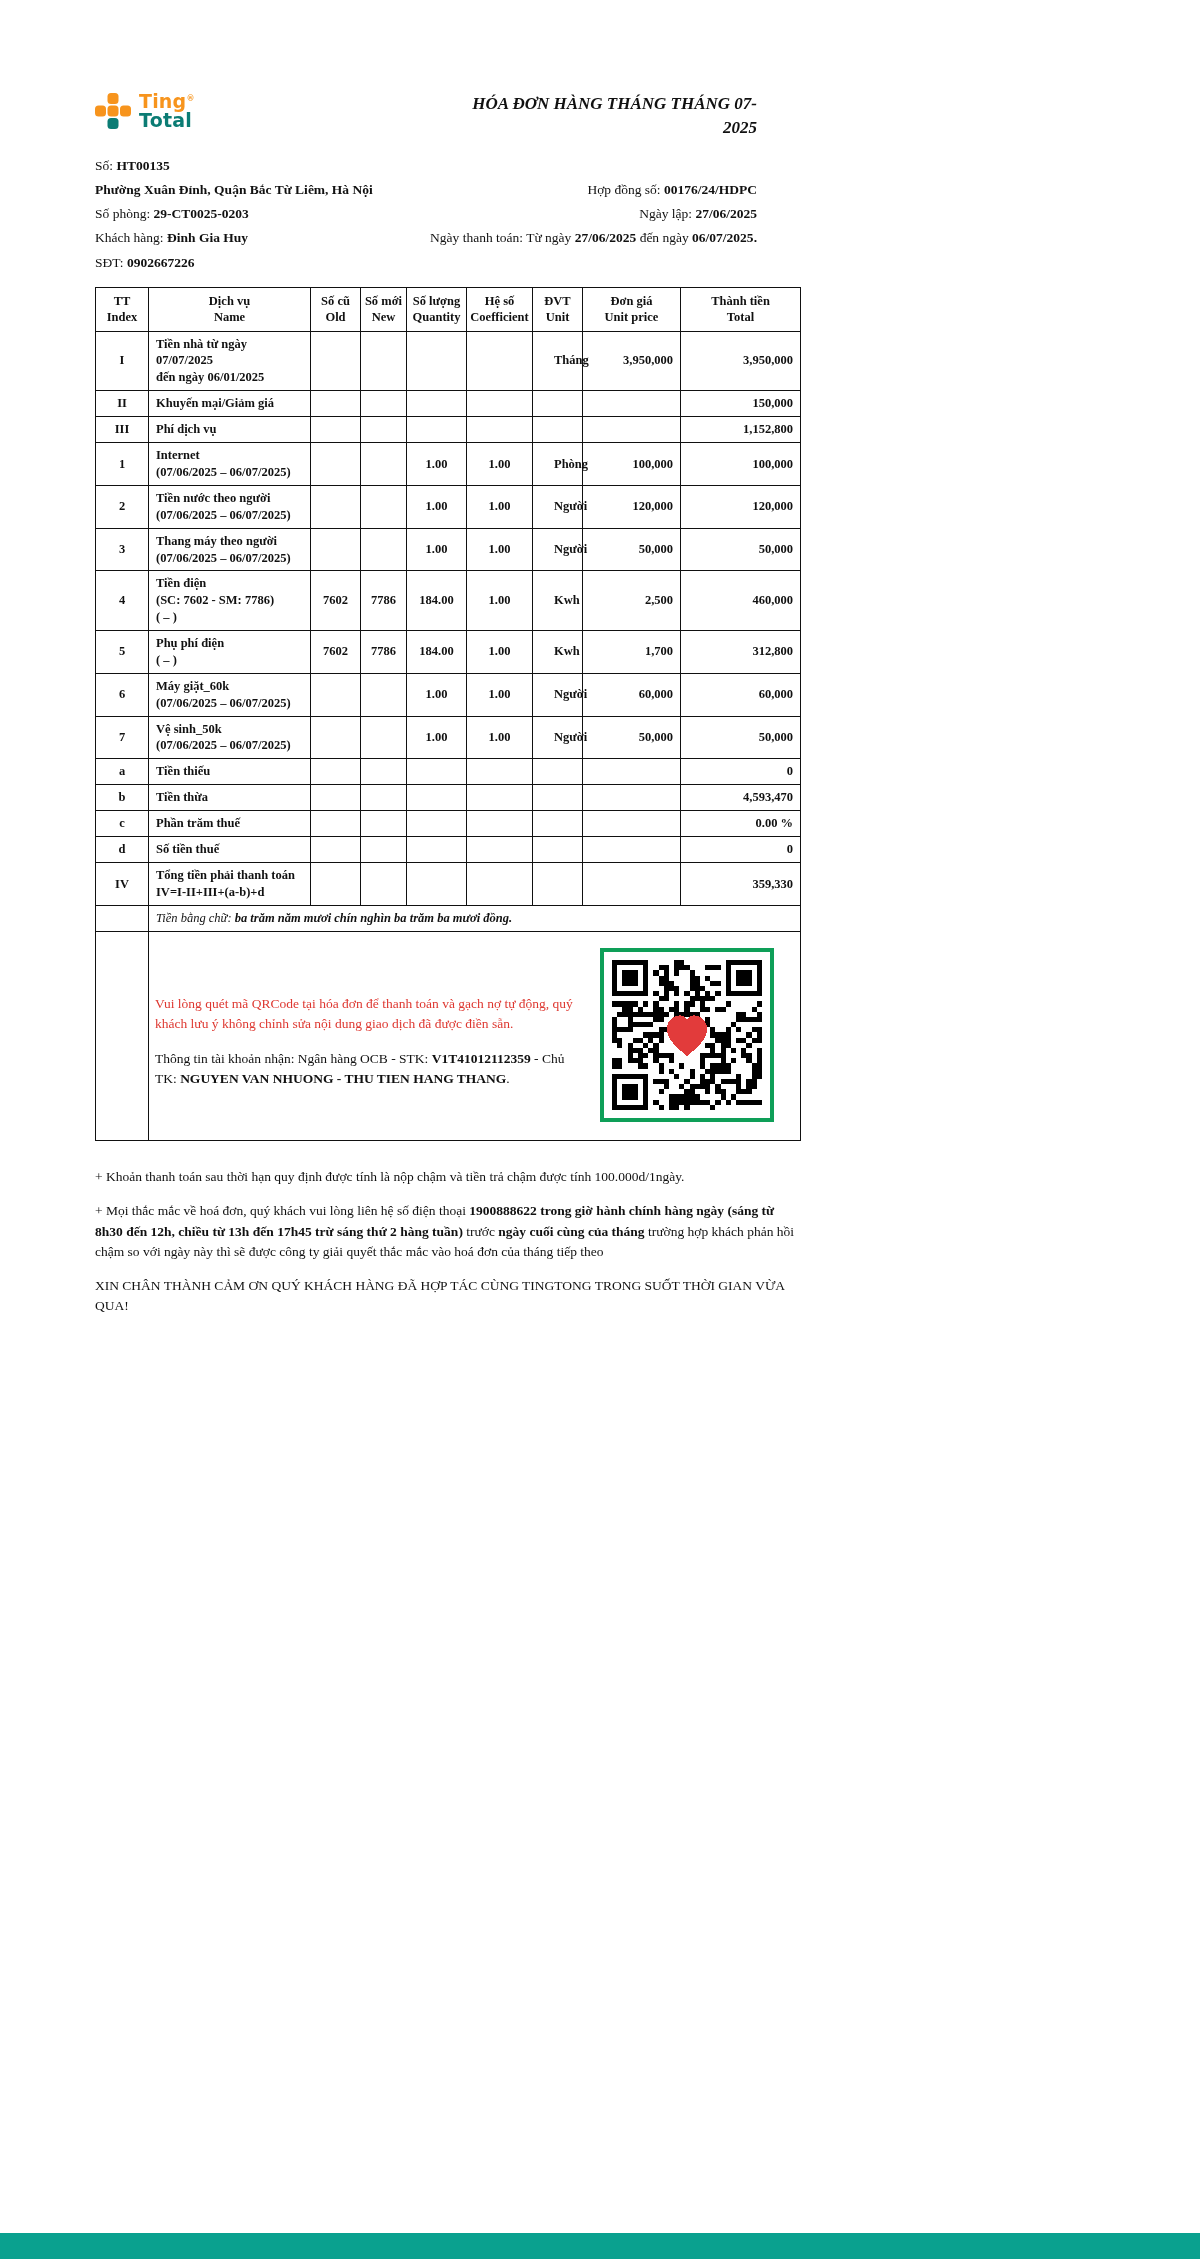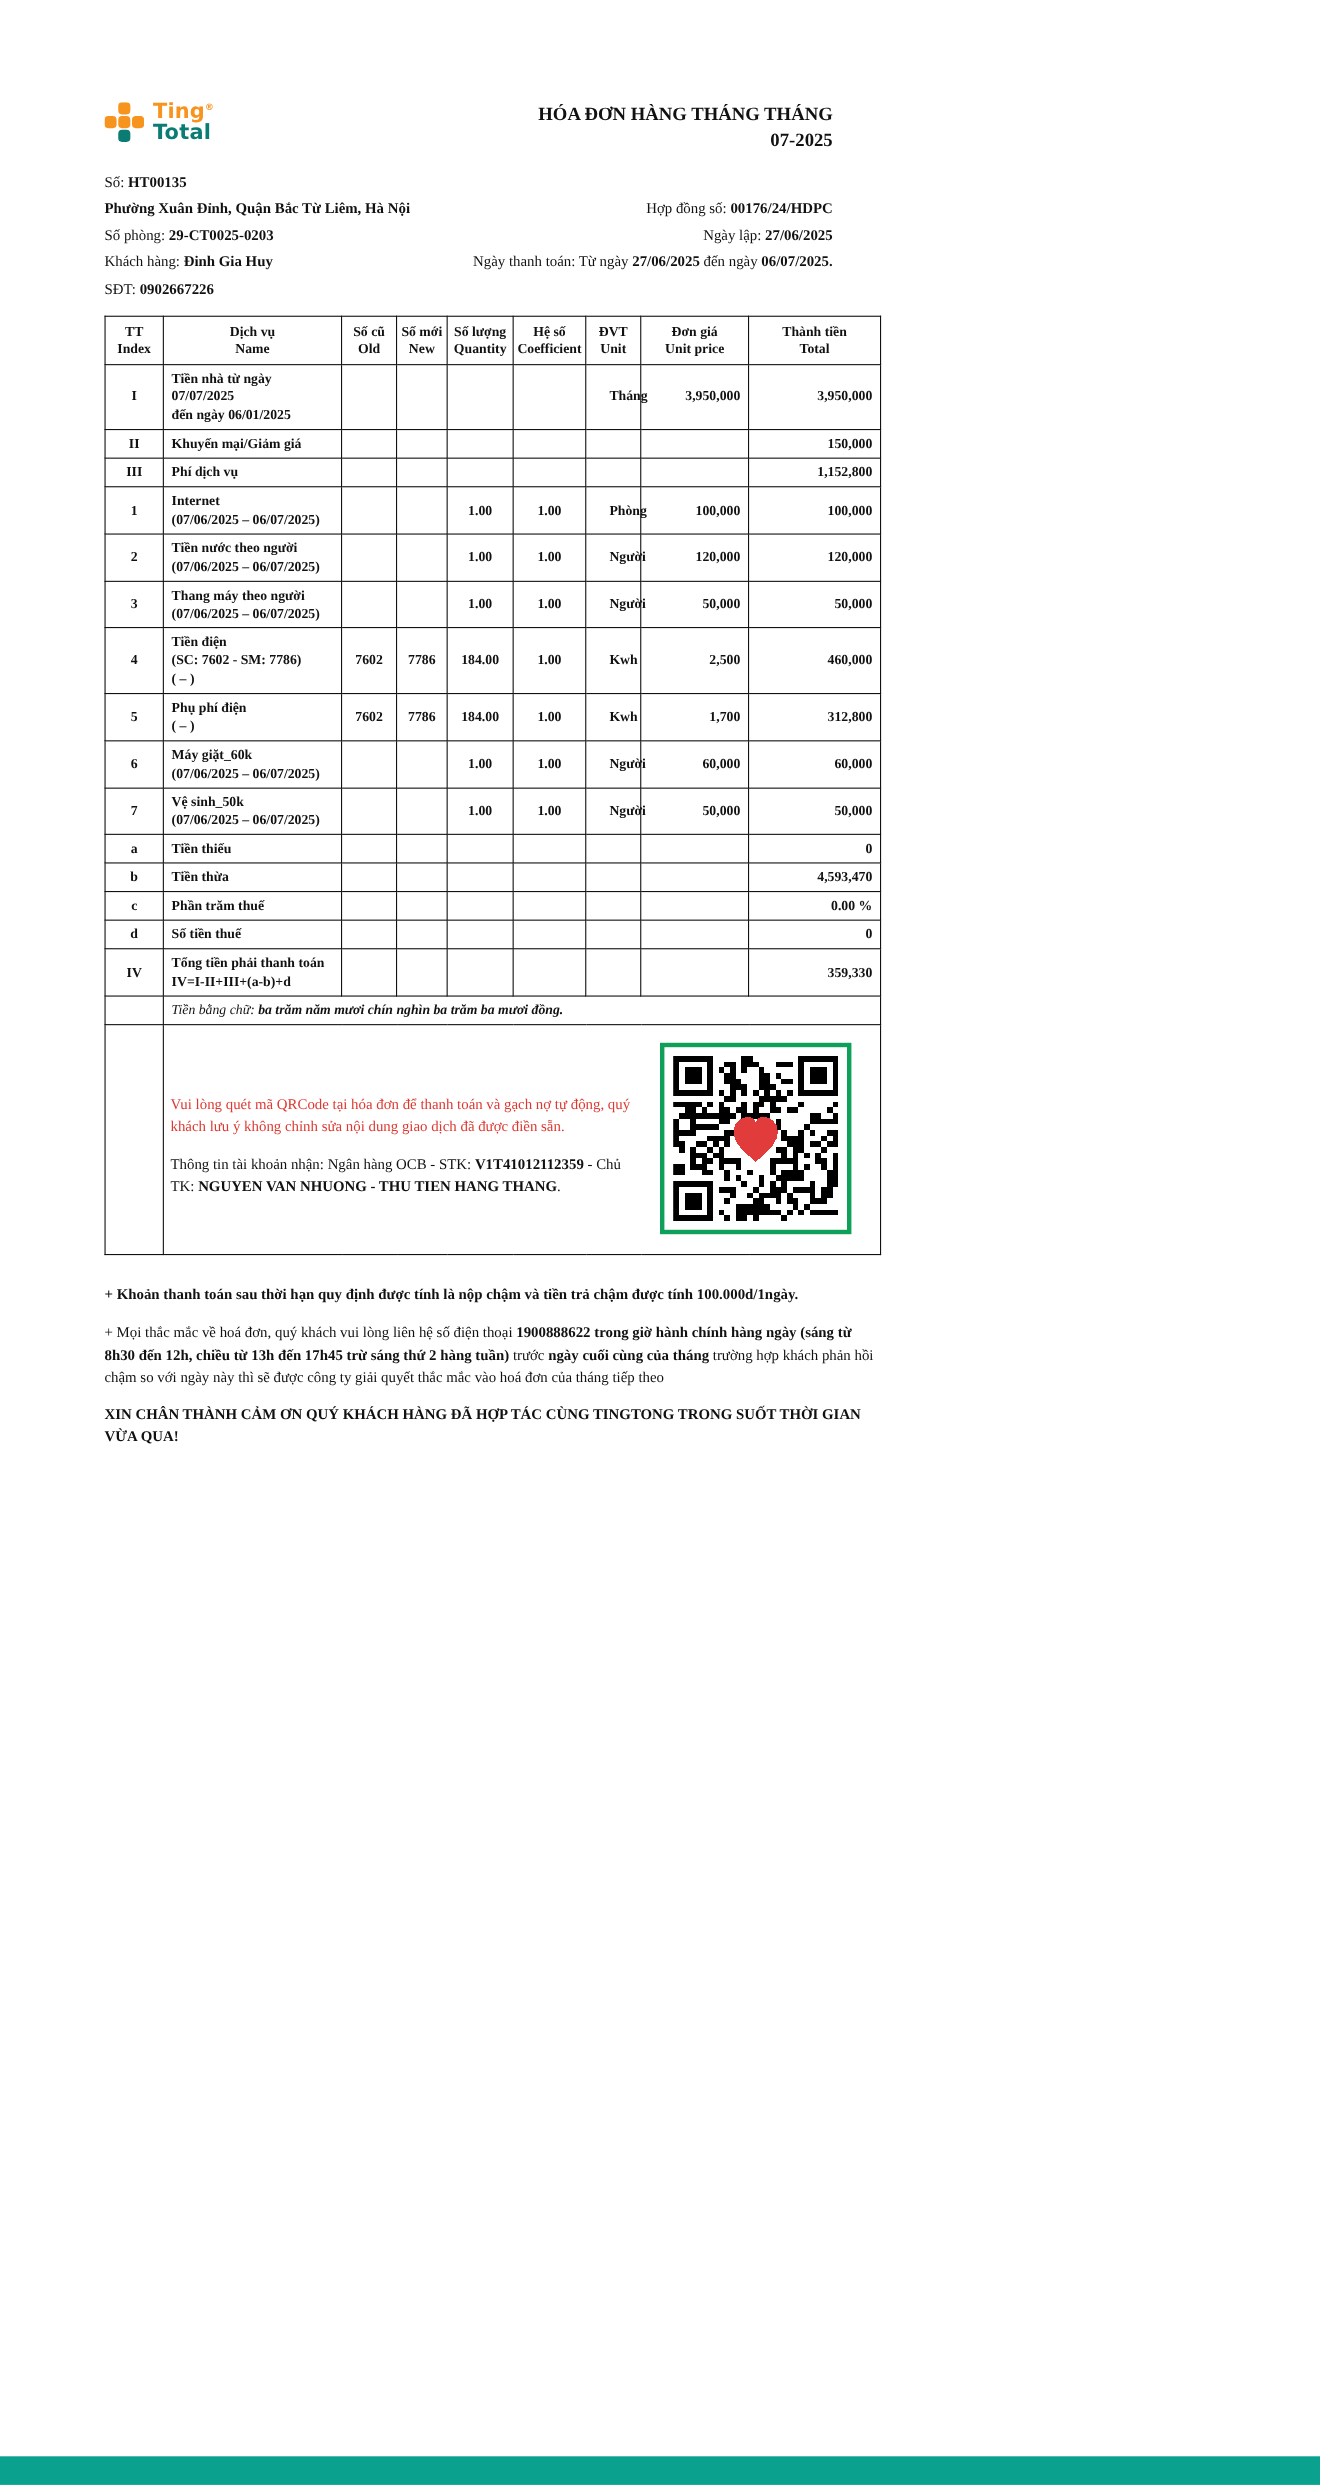--- a/index.html
+++ b/index.html
@@ -19,21 +19,21 @@
   }
   .content{position:absolute;left:95px;top:92px;width:705px;}
 
   
   .header{display:flex;justify-content:space-between;align-items:flex-start;}
   .logo{display:flex;gap:8px;align-items:center;}
   .logo-text{font-family:"DejaVu Sans", sans-serif;font-weight:bold;font-size:19px;line-height:1.0;letter-spacing:0.2px;}
   .logo-ting{color:var(--brand-orange,#F7941D);}
   .logo-tong{color:var(--brand-teal,#0B7C74);}
   .reg{font-size:8px;vertical-align:super;}
-  .title{font-size:17px;font-weight:bold;text-align:right;width:330px;padding-right:43px;line-height:1.4;}
+  .title{font-size:17px;font-weight:bold;text-align:right;width:330px;padding-right:43px;line-height:1.4;font-style:italic;}
 
   
   .info{margin-top:14px;font-size:13.5px;line-height:1.8;}
   .info-row{display:flex;justify-content:space-between;}
   .info-left{flex:1;}
   .info-right{text-align:right;padding-right:43px;white-space:nowrap;}
   .info b{font-weight:bold;}
 
   
   table{border-collapse:collapse;width:705px;margin-top:12px;table-layout:fixed;font-size:12.5px;font-weight:bold;}
@@ -54,21 +54,21 @@
   .qr-texts{width:432px;padding-top:46px;font-size:13.5px;font-weight:normal;line-height:1.5;}
   .qr-note{color:var(--alert-red,#DE3831);}
   .qr-account{margin-top:14px;}
   .qr-account b{font-weight:bold;}
   .qr-box{border:4px solid var(--qr-frame-green,#0E9F58);background:#fff;padding:8px;width:174px;height:174px;flex:0 0 auto;}
 
   
   .notes{margin-top:26px;font-size:13.5px;line-height:1.5;width:705px;}
   .notes .heading{font-weight:bold;}
   .notes p{margin-top:14px;}
-  .note-strong{font-weight:bold;}
+  .note-strong{font-weight:normal;}
 
   .footer-bar{position:absolute;left:0;bottom:0;width:1200px;height:26px;
     background:linear-gradient(90deg, var(--footer-teal,#0AA18F), var(--footer-teal,#0AA18F));}
 </style>
 </head>
 <body>
 
 <div class="content">
 
   <header class="header">

